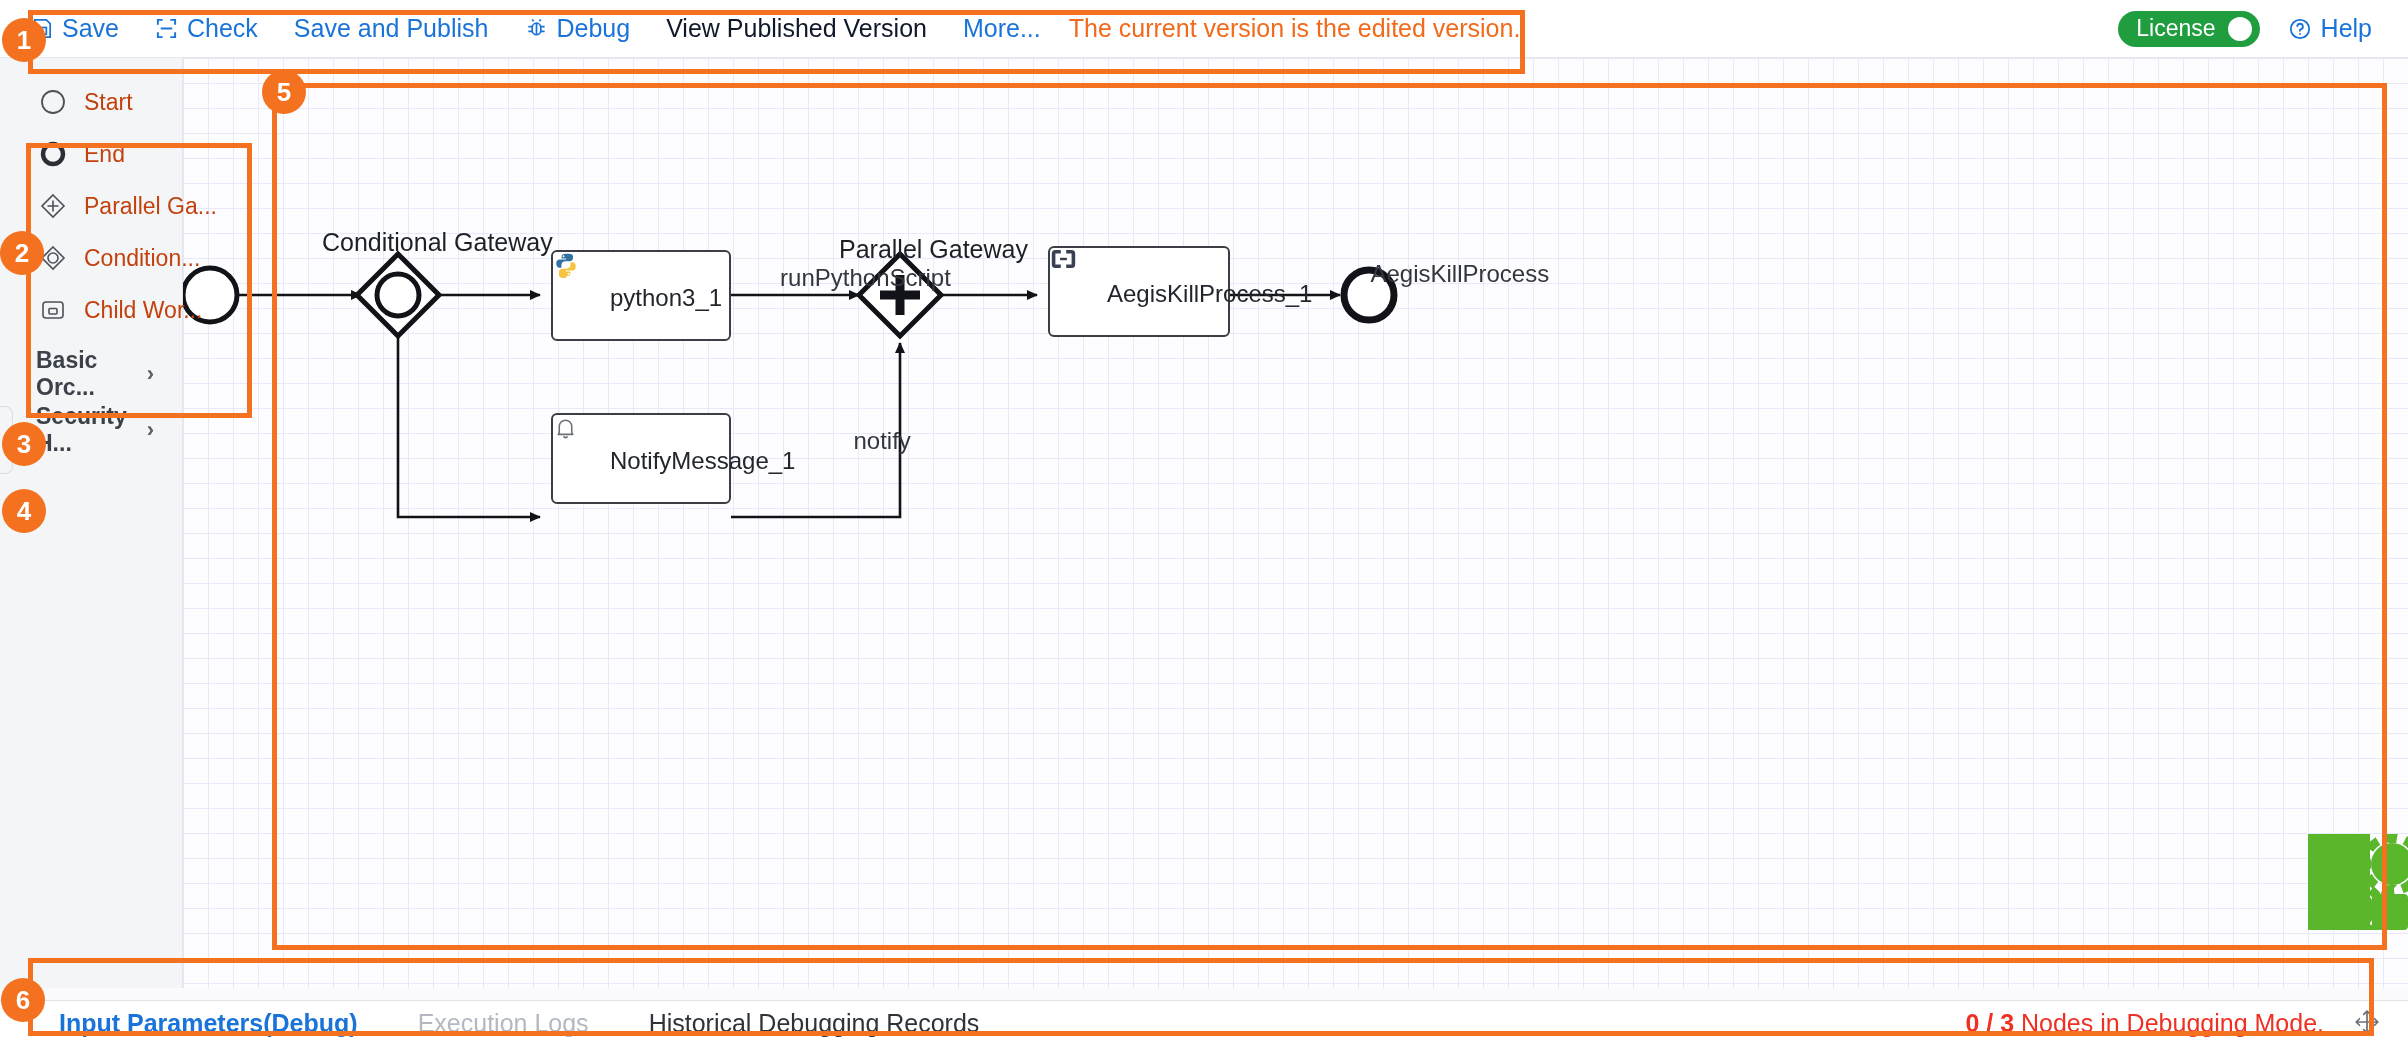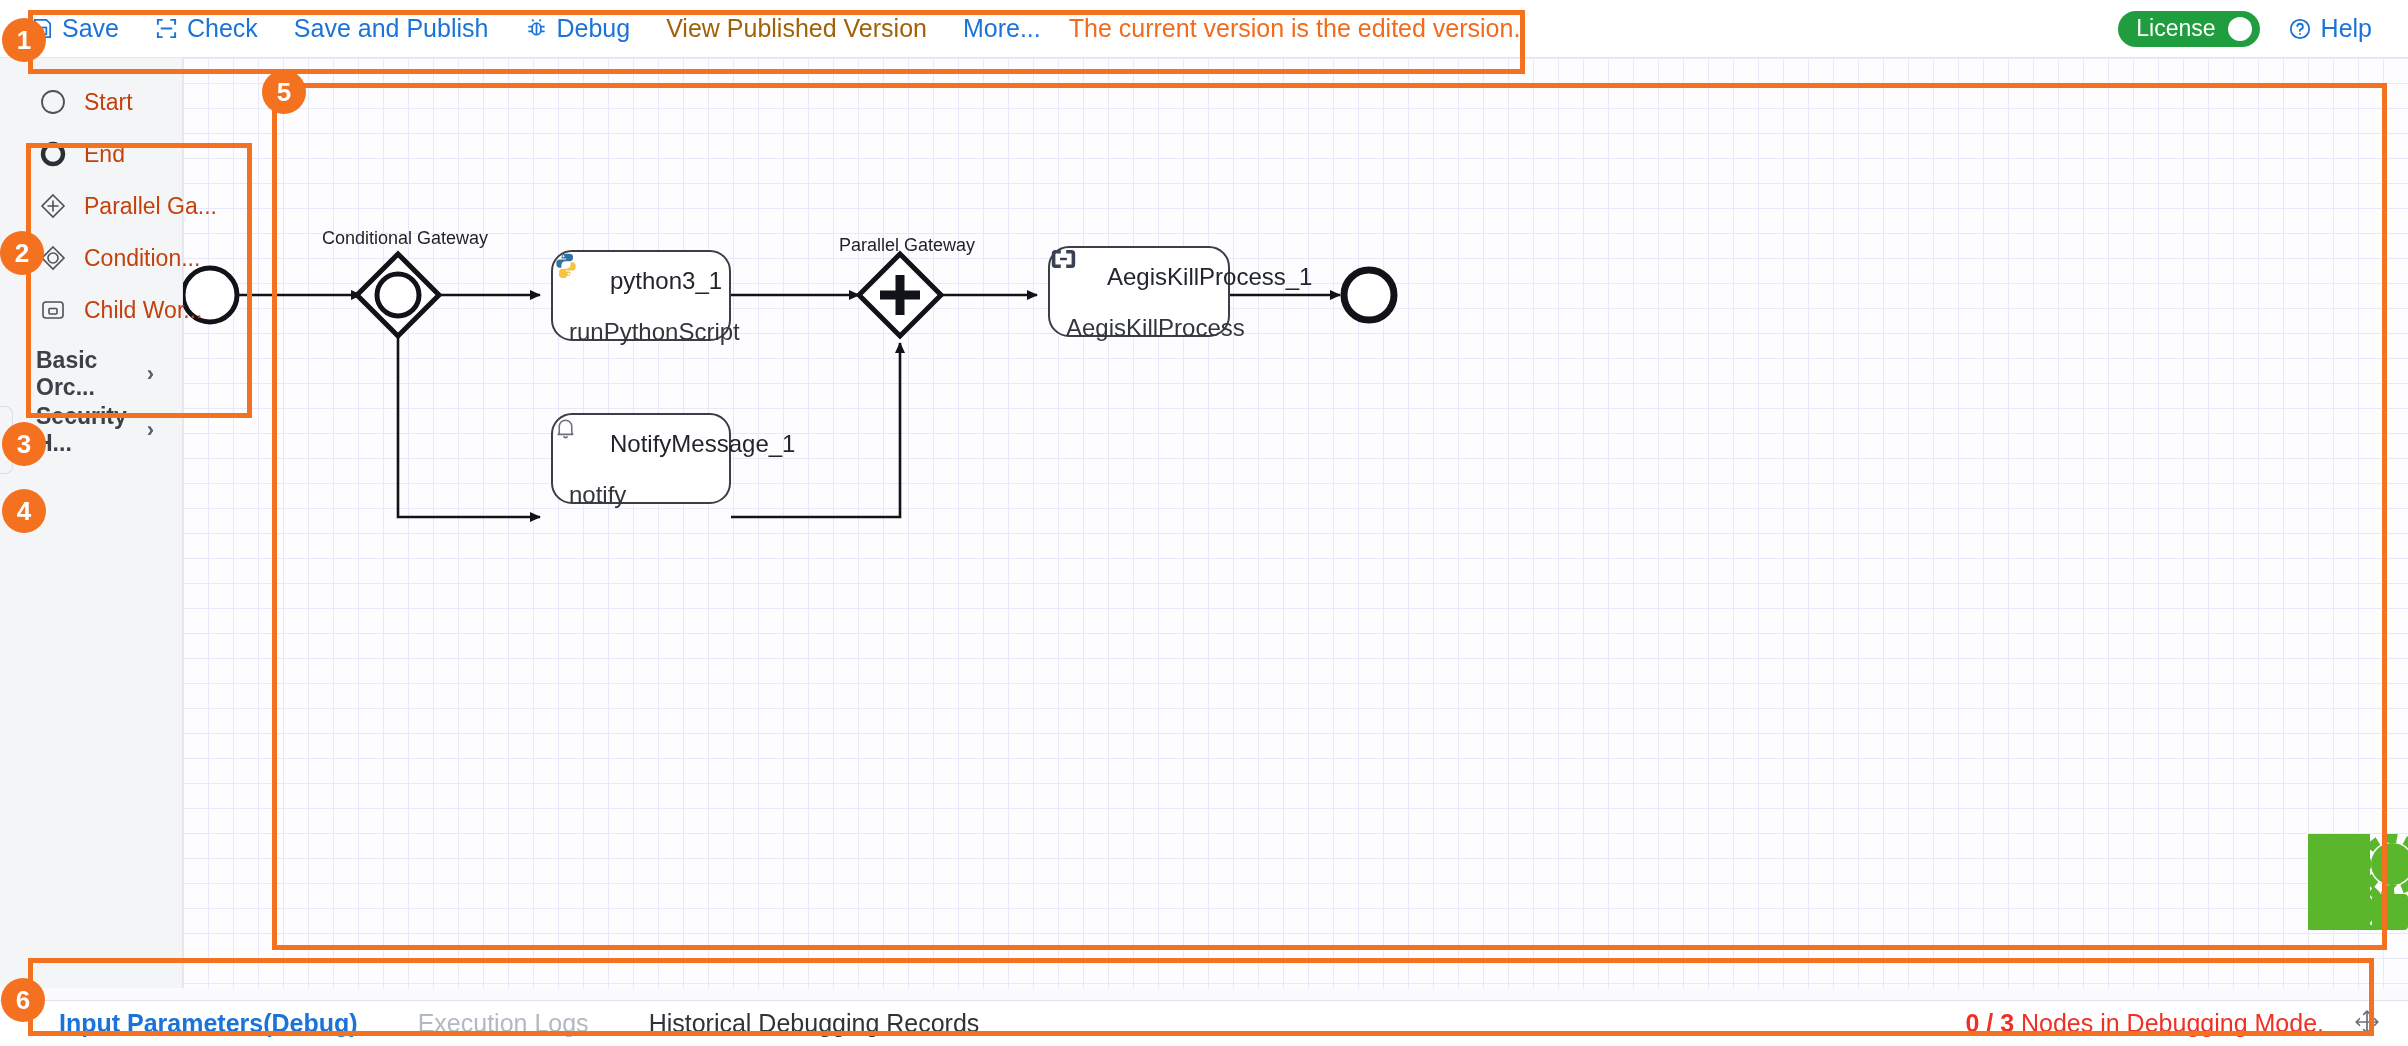--- a/index.html
+++ b/index.html
@@ -19,21 +19,21 @@
     border-bottom: 1px solid #e6e8ed;
     z-index: 20;
   }
   .tb-left { display: flex; align-items: center; padding-left: 30px; gap: 0px; }
   .tb-item {
     display: flex; align-items: center; gap: 8px;
     color: #1a73d8; font-size: 25px; line-height: 1;
     padding: 12px 18px; cursor: pointer; white-space: nowrap;
   }
   .tb-item:first-child { padding-left: 0; }
-  .tb-item.disabled { color: #a16207; cursor: default; }
+  .tb-item.disabled { color: #0f172a; cursor: default; }
   .tb-note { color: #f26a1b; font-size: 25px; padding-left: 10px; white-space: nowrap; }
   .tb-right {
     margin-left: auto; display: flex; align-items: center; gap: 28px; padding-right: 36px;
   }
   .license-pill {
     background: #1f9d3f; color: #fff; border-radius: 22px;
     height: 36px; padding: 0 8px 0 18px;
     display: flex; align-items: center; gap: 12px;
     font-size: 23px; cursor: pointer;
   }
@@ -76,34 +76,34 @@
       linear-gradient(to right, #e7e9f8 1px, transparent 1px),
       linear-gradient(to bottom, #e7e9f8 1px, transparent 1px);
     background-size: 25px 25px;
     overflow: hidden;
   }
   #canvas svg { position: absolute; left: 0; top: 0; }
 
   
   .node {
     position: absolute; background: #fff;
-    border: 2px solid #3b3f45; border-radius: 21px;
-    display: flex; flex-direction: column;
+    border: 2px solid #3b3f45; border-radius: 6px;
+    display: flex; 
   }
   .node-head {
     display: flex; align-items: center; gap: 11px;
     padding: 14px 14px 10px 16px;
   }
   .node-head .nh-ico { width: 30px; height: 30px; flex: none; display:flex; align-items:center; justify-content:center; }
   .node-head .nh-text { font-size: 24px; color: #22262c; white-space: nowrap; }
   .node-rule { height: 1px; background: #c9ccd3; margin: 0 14px; }
   .node-sub { padding: 12px 16px 0 16px; font-size: 24px; color: #33373d; white-space: nowrap; }
 
   .gw-label {
-    position: absolute; font-size: 18px; color: #1d2025; white-space: nowrap;
+    position: absolute; font-size: 25px; color: #1d2025; white-space: nowrap;
   }
 
   .brand-logo { position: absolute; right: -18px; bottom: 58px; width: 118px; height: 96px; }
 
   
   #bottombar {
     position: absolute; left: 0; bottom: 0; width: 2408px; height: 46px;
     background: #ffffff; border-top: 1px solid #e2e4e9;
     display: flex; align-items: center; z-index: 15;
   }

